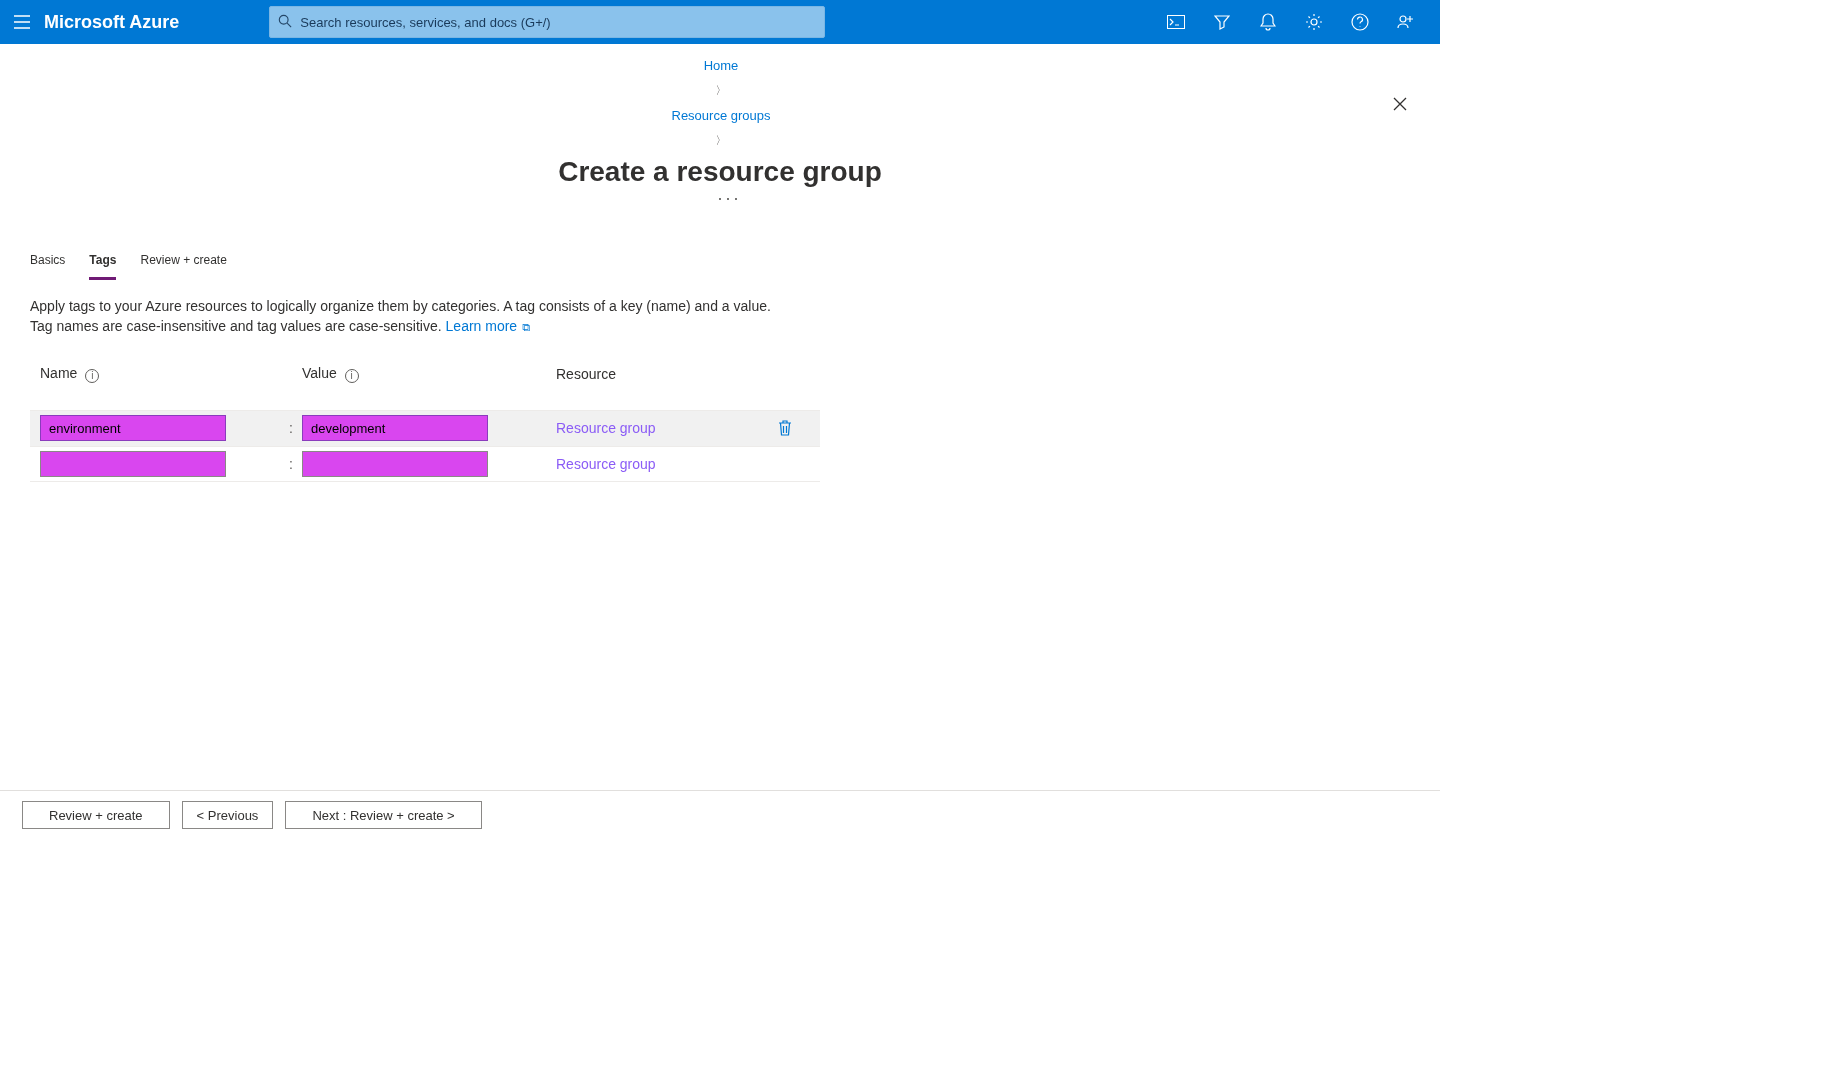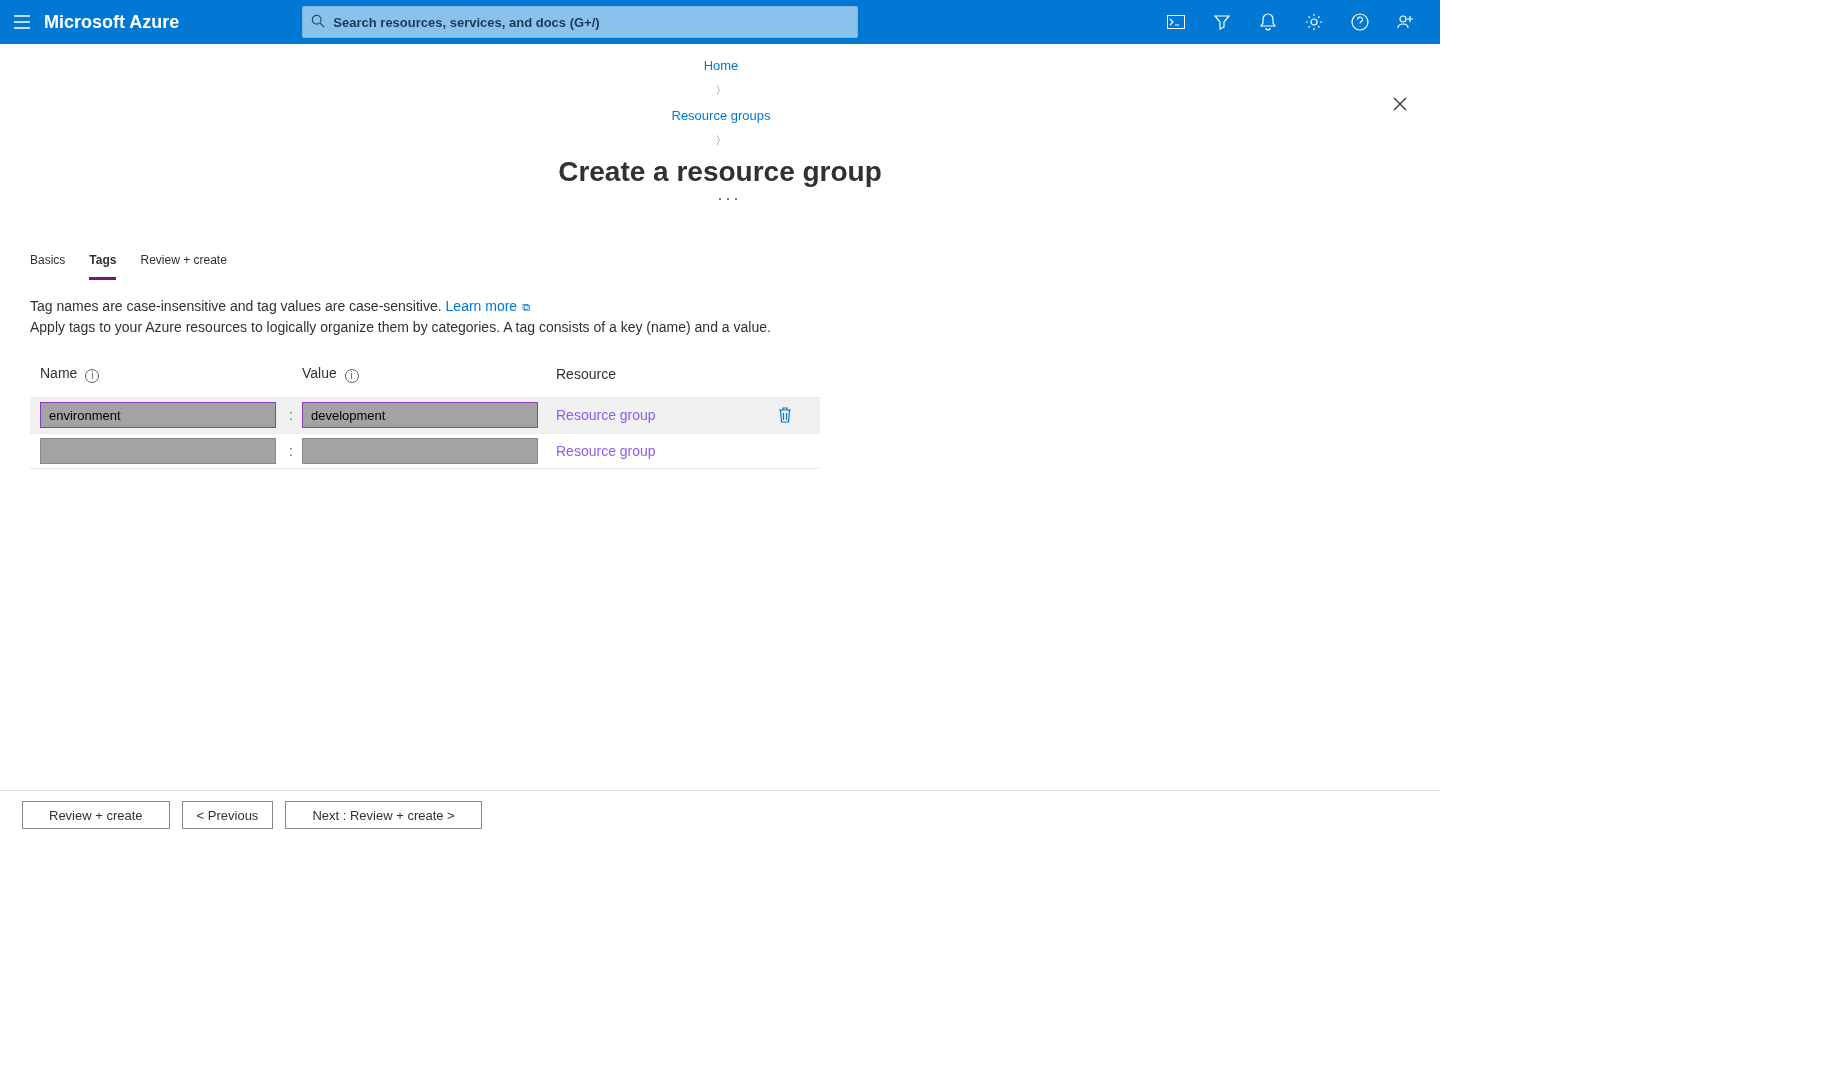--- a/index.html
+++ b/index.html
@@ -27,22 +27,21 @@
     cursor:pointer;
   }
   .brand {
     font-size: 18px;
     font-weight: 600;
     padding: 0 14px 0 0;
     cursor:pointer;
   }
   .search-wrap {
     flex: 0 0 auto;
-    margin-left: 109px;
-    font-weight: bold;
+    margin-left: 76px;
   }
   .search-box {
     width: 556px;
     height: 32px;
     background: #8ac2ec;
     border: 1px solid #7ab6e4;
     border-radius: 2px;
     display:flex;
     align-items:center;
     padding: 0 8px;
@@ -132,21 +131,21 @@
   .tag-table {
     margin: 28px 0 0 30px;
     width: 790px;
   }
   .tag-head, .tag-row {
     display:grid;
     grid-template-columns: 240px 22px 240px 1fr 50px;
     align-items:center;
   }
   .tag-head {
-    padding: 0 10px 14px 10px;
+    padding: 0 10px 27px 10px;
     font-size: 14px;
   }
   .tag-head .hlabel { font-weight:400; color:#323130; }
   .info-icon {
     display:inline-flex;
     width:14px; height:14px;
     border:1px solid #605e5c;
     border-radius:50%;
     font-size:10px;
     align-items:center; justify-content:center;
@@ -155,27 +154,27 @@
     vertical-align: -1px;
   }
   .tag-row {
     padding: 4px 10px;
     border-top:1px solid #edebe9;
     height: 36px;
   }
   .tag-row.filled { background:#f1f1f1; }
   .tag-row:last-child { border-bottom:1px solid #edebe9; }
   .tag-input {
-    width: 236px;
+    width: 186px;
     height: 26px;
     border: 1px solid #8a8886;
     padding: 0 8px;
     font-size: 13px;
     font-family: inherit;
-    background: #a3a3a3;
+    background: #d946ef;
   }
   .tag-row.filled .tag-input { border-color: #8a3cbc; }
   .colon { text-align:center; color:#605e5c; }
   .res-label { padding-left: 14px; color:#8b5cf6; font-size:14px; }
   .trash { color:#0078d4; cursor:pointer; display:flex; justify-content:center; }
   
   .footer {
     position:absolute;
     bottom: 0; left: 0; right: 0;
     border-top: 1px solid #e1dfdd;
@@ -273,24 +272,24 @@
     </svg>
 </div>
 
 <div class="tabs">
   <div class="tab">Basics</div>
   <div class="tab active">Tags</div>
   <div class="tab">Review + create</div>
 </div>
 
 <div class="desc">
+  <div>Apply tags to your Azure resources to logically organize them by categories. A tag consists of a key (name) and a value.</div>
   <div>
     <span>Tag names are case-insensitive and tag values are case-sensitive. </span><a><span>Learn more</span><span class="ext-icon"> ⧉</span></a>
   </div>
-  <div>Apply tags to your Azure resources to logically organize them by categories. A tag consists of a key (name) and a value.</div>
 </div>
 
 <div class="tag-table">
   <div class="tag-head">
     <div class="hlabel">
       <span>Name</span>
       <span class="info-icon">i</span>
     </div>
     <div></div>
     <div class="hlabel">

